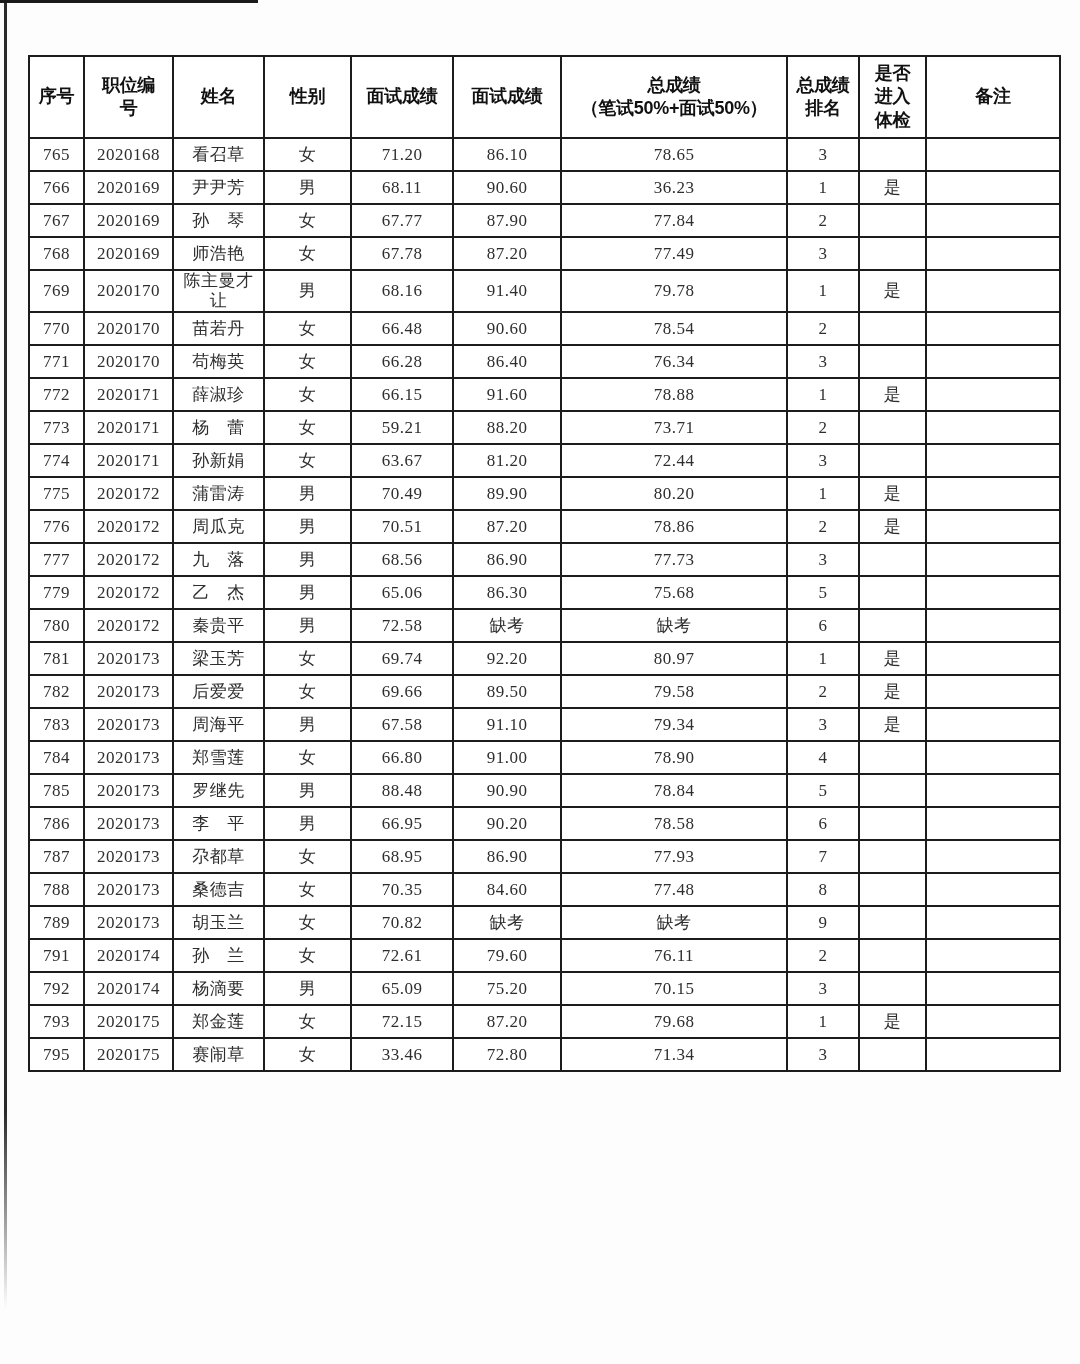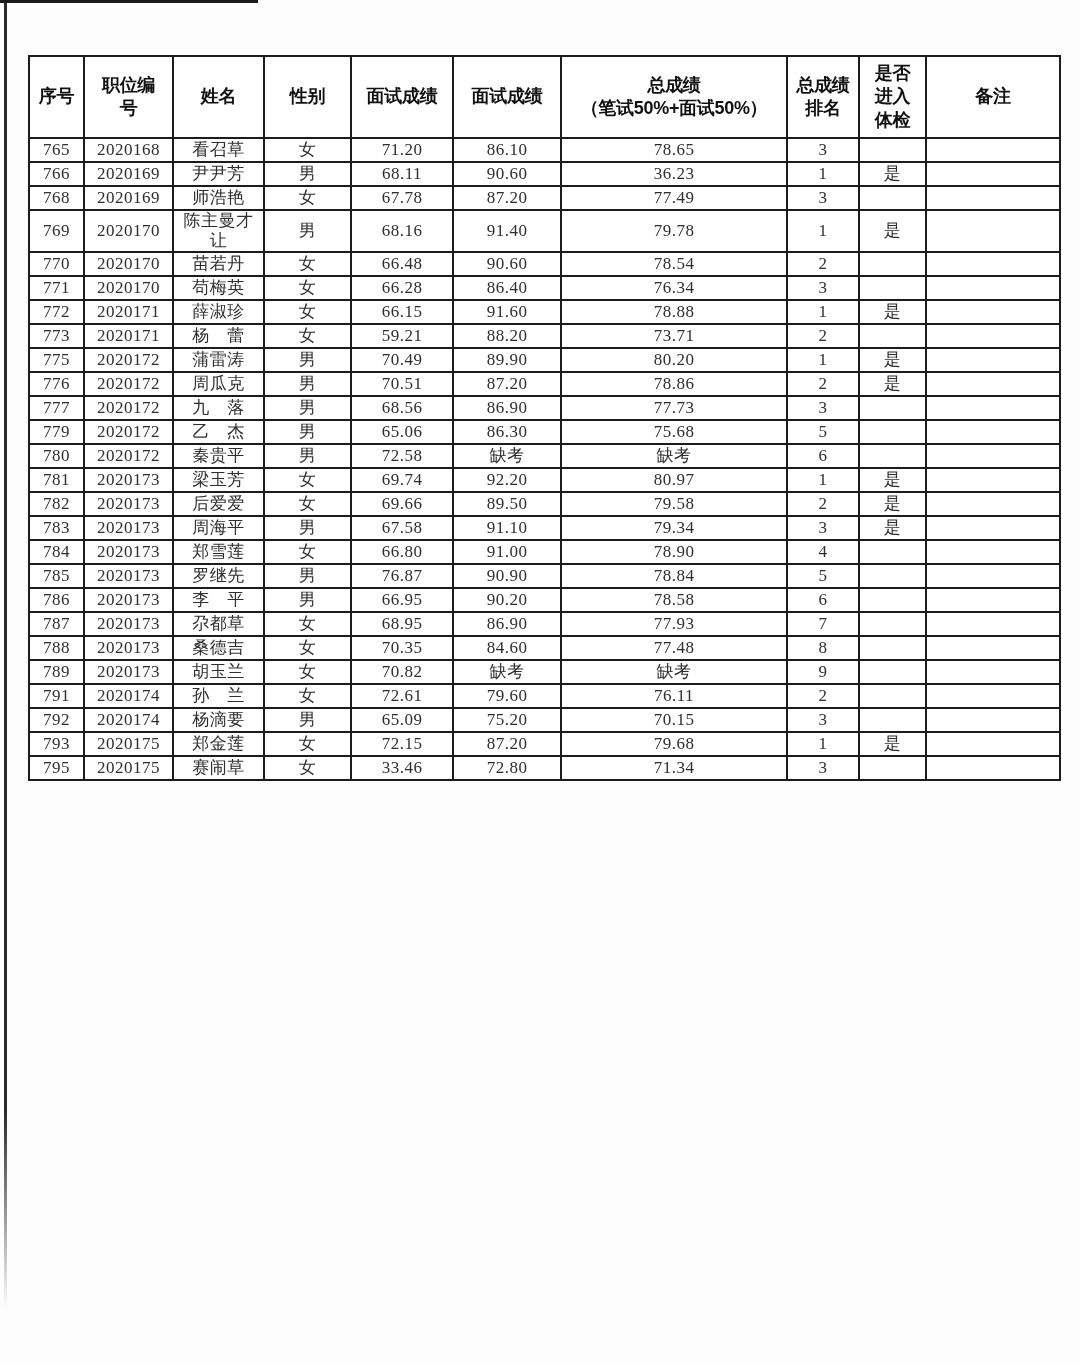--- a/index.html
+++ b/index.html
@@ -35,21 +35,21 @@
   table.score th{
     font-family:"Liberation Sans", sans-serif;
     font-weight:bold;
     font-size:18px;
     line-height:1.3;
     color:#111111;
     white-space:pre-line;
     height:80px;
     letter-spacing:-0.3px;
   }
-  table.score tbody tr{height:24px;}
+  table.score tbody tr{height:33px;}
   table.score td{
     font-size:17px;
     color:#2e2e2e;
     letter-spacing:0.5px;
     line-height:20px;
   }
   td.c-name{font-size:18px;letter-spacing:0;}
   td.c-num{font-size:17px;}
 </style>
 </head>
@@ -109,20 +109,32 @@
     <td class="c-name">尹尹芳</td>
     <td class="c-name">男</td>
     <td class="c-num">68.11</td>
     <td class="c-num">90.60</td>
     <td class="c-num">36.23</td>
     <td class="c-num">1</td>
     <td class="c-name">是</td>
     <td class="c-name"></td>
   </tr>
       <tr>
+    <td class="c-num">767</td>
+    <td class="c-num">2020169</td>
+    <td class="c-name">孙　琴</td>
+    <td class="c-name">女</td>
+    <td class="c-num">67.77</td>
+    <td class="c-num">87.90</td>
+    <td class="c-num">77.84</td>
+    <td class="c-num">2</td>
+    <td class="c-name"></td>
+    <td class="c-name"></td>
+  </tr>
+      <tr>
     <td class="c-num">768</td>
     <td class="c-num">2020169</td>
     <td class="c-name">师浩艳</td>
     <td class="c-name">女</td>
     <td class="c-num">67.78</td>
     <td class="c-num">87.20</td>
     <td class="c-num">77.49</td>
     <td class="c-num">3</td>
     <td class="c-name"></td>
     <td class="c-name"></td>
@@ -177,20 +189,32 @@
   </tr>
       <tr>
     <td class="c-num">773</td>
     <td class="c-num">2020171</td>
     <td class="c-name">杨　蕾</td>
     <td class="c-name">女</td>
     <td class="c-num">59.21</td>
     <td class="c-num">88.20</td>
     <td class="c-num">73.71</td>
     <td class="c-num">2</td>
+    <td class="c-name"></td>
+    <td class="c-name"></td>
+  </tr>
+      <tr>
+    <td class="c-num">774</td>
+    <td class="c-num">2020171</td>
+    <td class="c-name">孙新娟</td>
+    <td class="c-name">女</td>
+    <td class="c-num">63.67</td>
+    <td class="c-num">81.20</td>
+    <td class="c-num">72.44</td>
+    <td class="c-num">3</td>
     <td class="c-name"></td>
     <td class="c-name"></td>
   </tr>
       <tr>
     <td class="c-num">775</td>
     <td class="c-num">2020172</td>
     <td class="c-name">蒲雷涛</td>
     <td class="c-name">男</td>
     <td class="c-num">70.49</td>
     <td class="c-num">89.90</td>
@@ -293,21 +317,21 @@
     <td class="c-num">78.90</td>
     <td class="c-num">4</td>
     <td class="c-name"></td>
     <td class="c-name"></td>
   </tr>
       <tr>
     <td class="c-num">785</td>
     <td class="c-num">2020173</td>
     <td class="c-name">罗继先</td>
     <td class="c-name">男</td>
-    <td class="c-num">76.87</td>
+    <td class="c-num">88.48</td>
     <td class="c-num">90.90</td>
     <td class="c-num">78.84</td>
     <td class="c-num">5</td>
     <td class="c-name"></td>
     <td class="c-name"></td>
   </tr>
       <tr>
     <td class="c-num">786</td>
     <td class="c-num">2020173</td>
     <td class="c-name">李　平</td>

